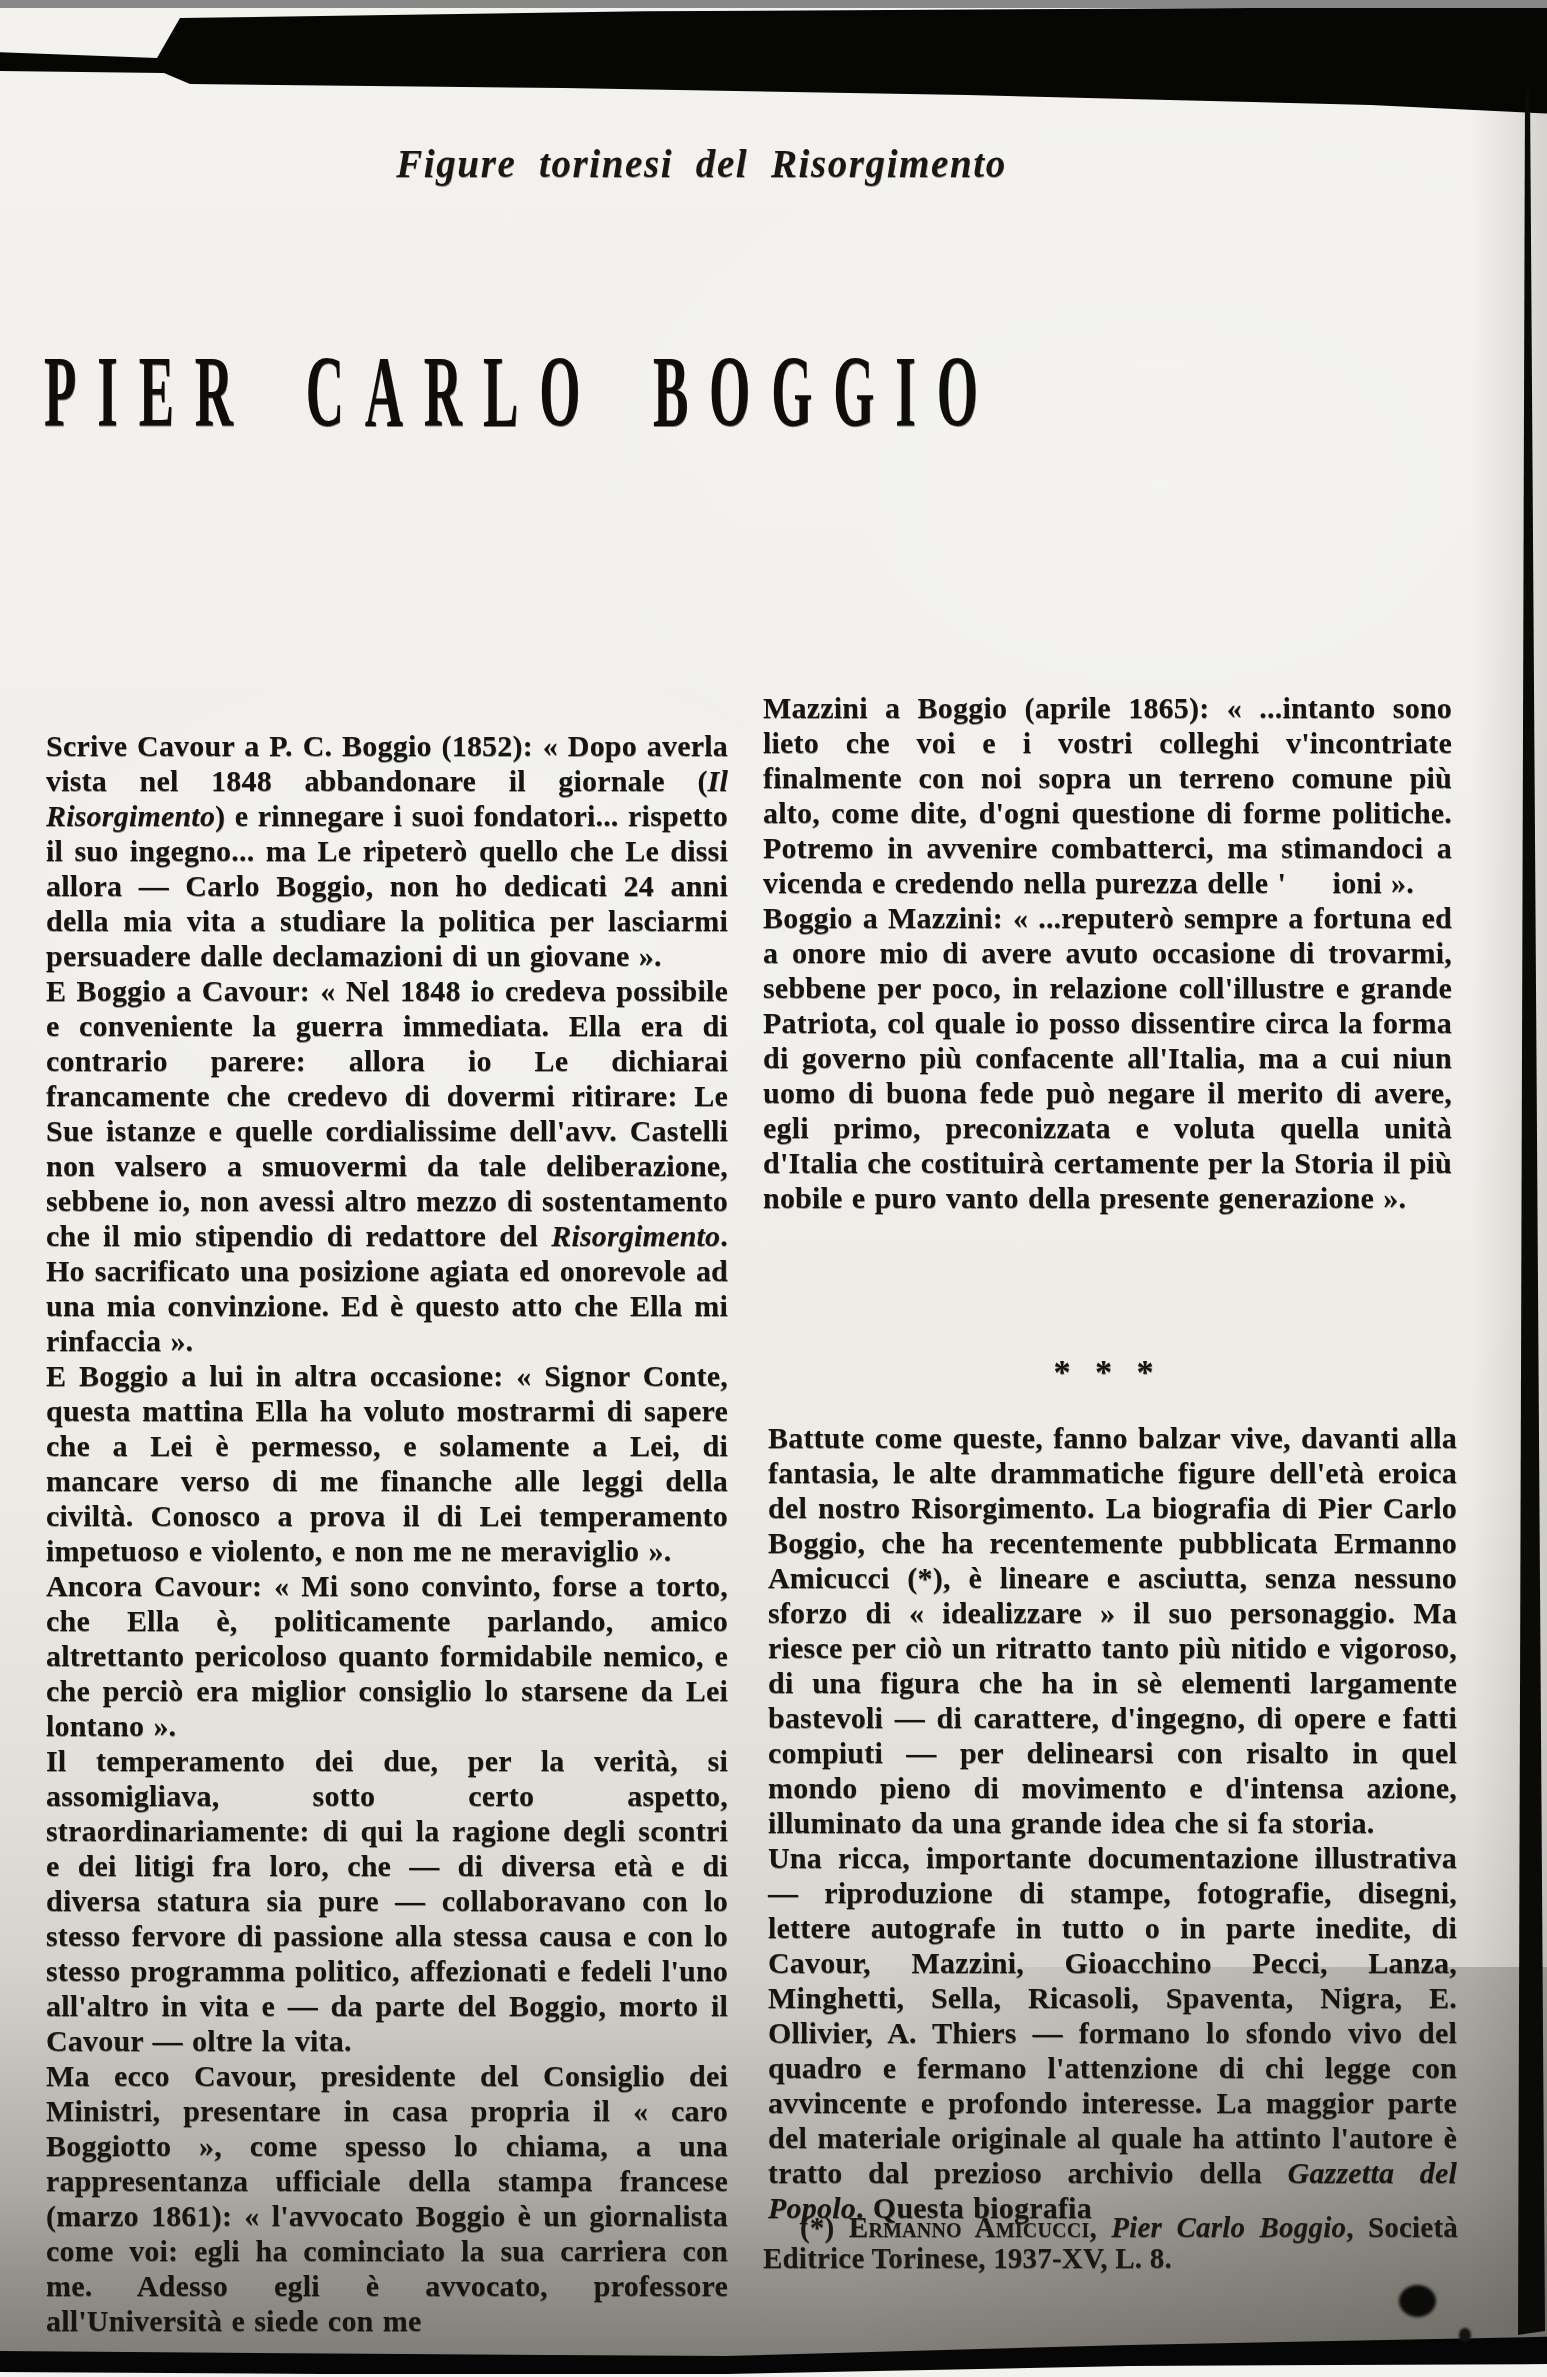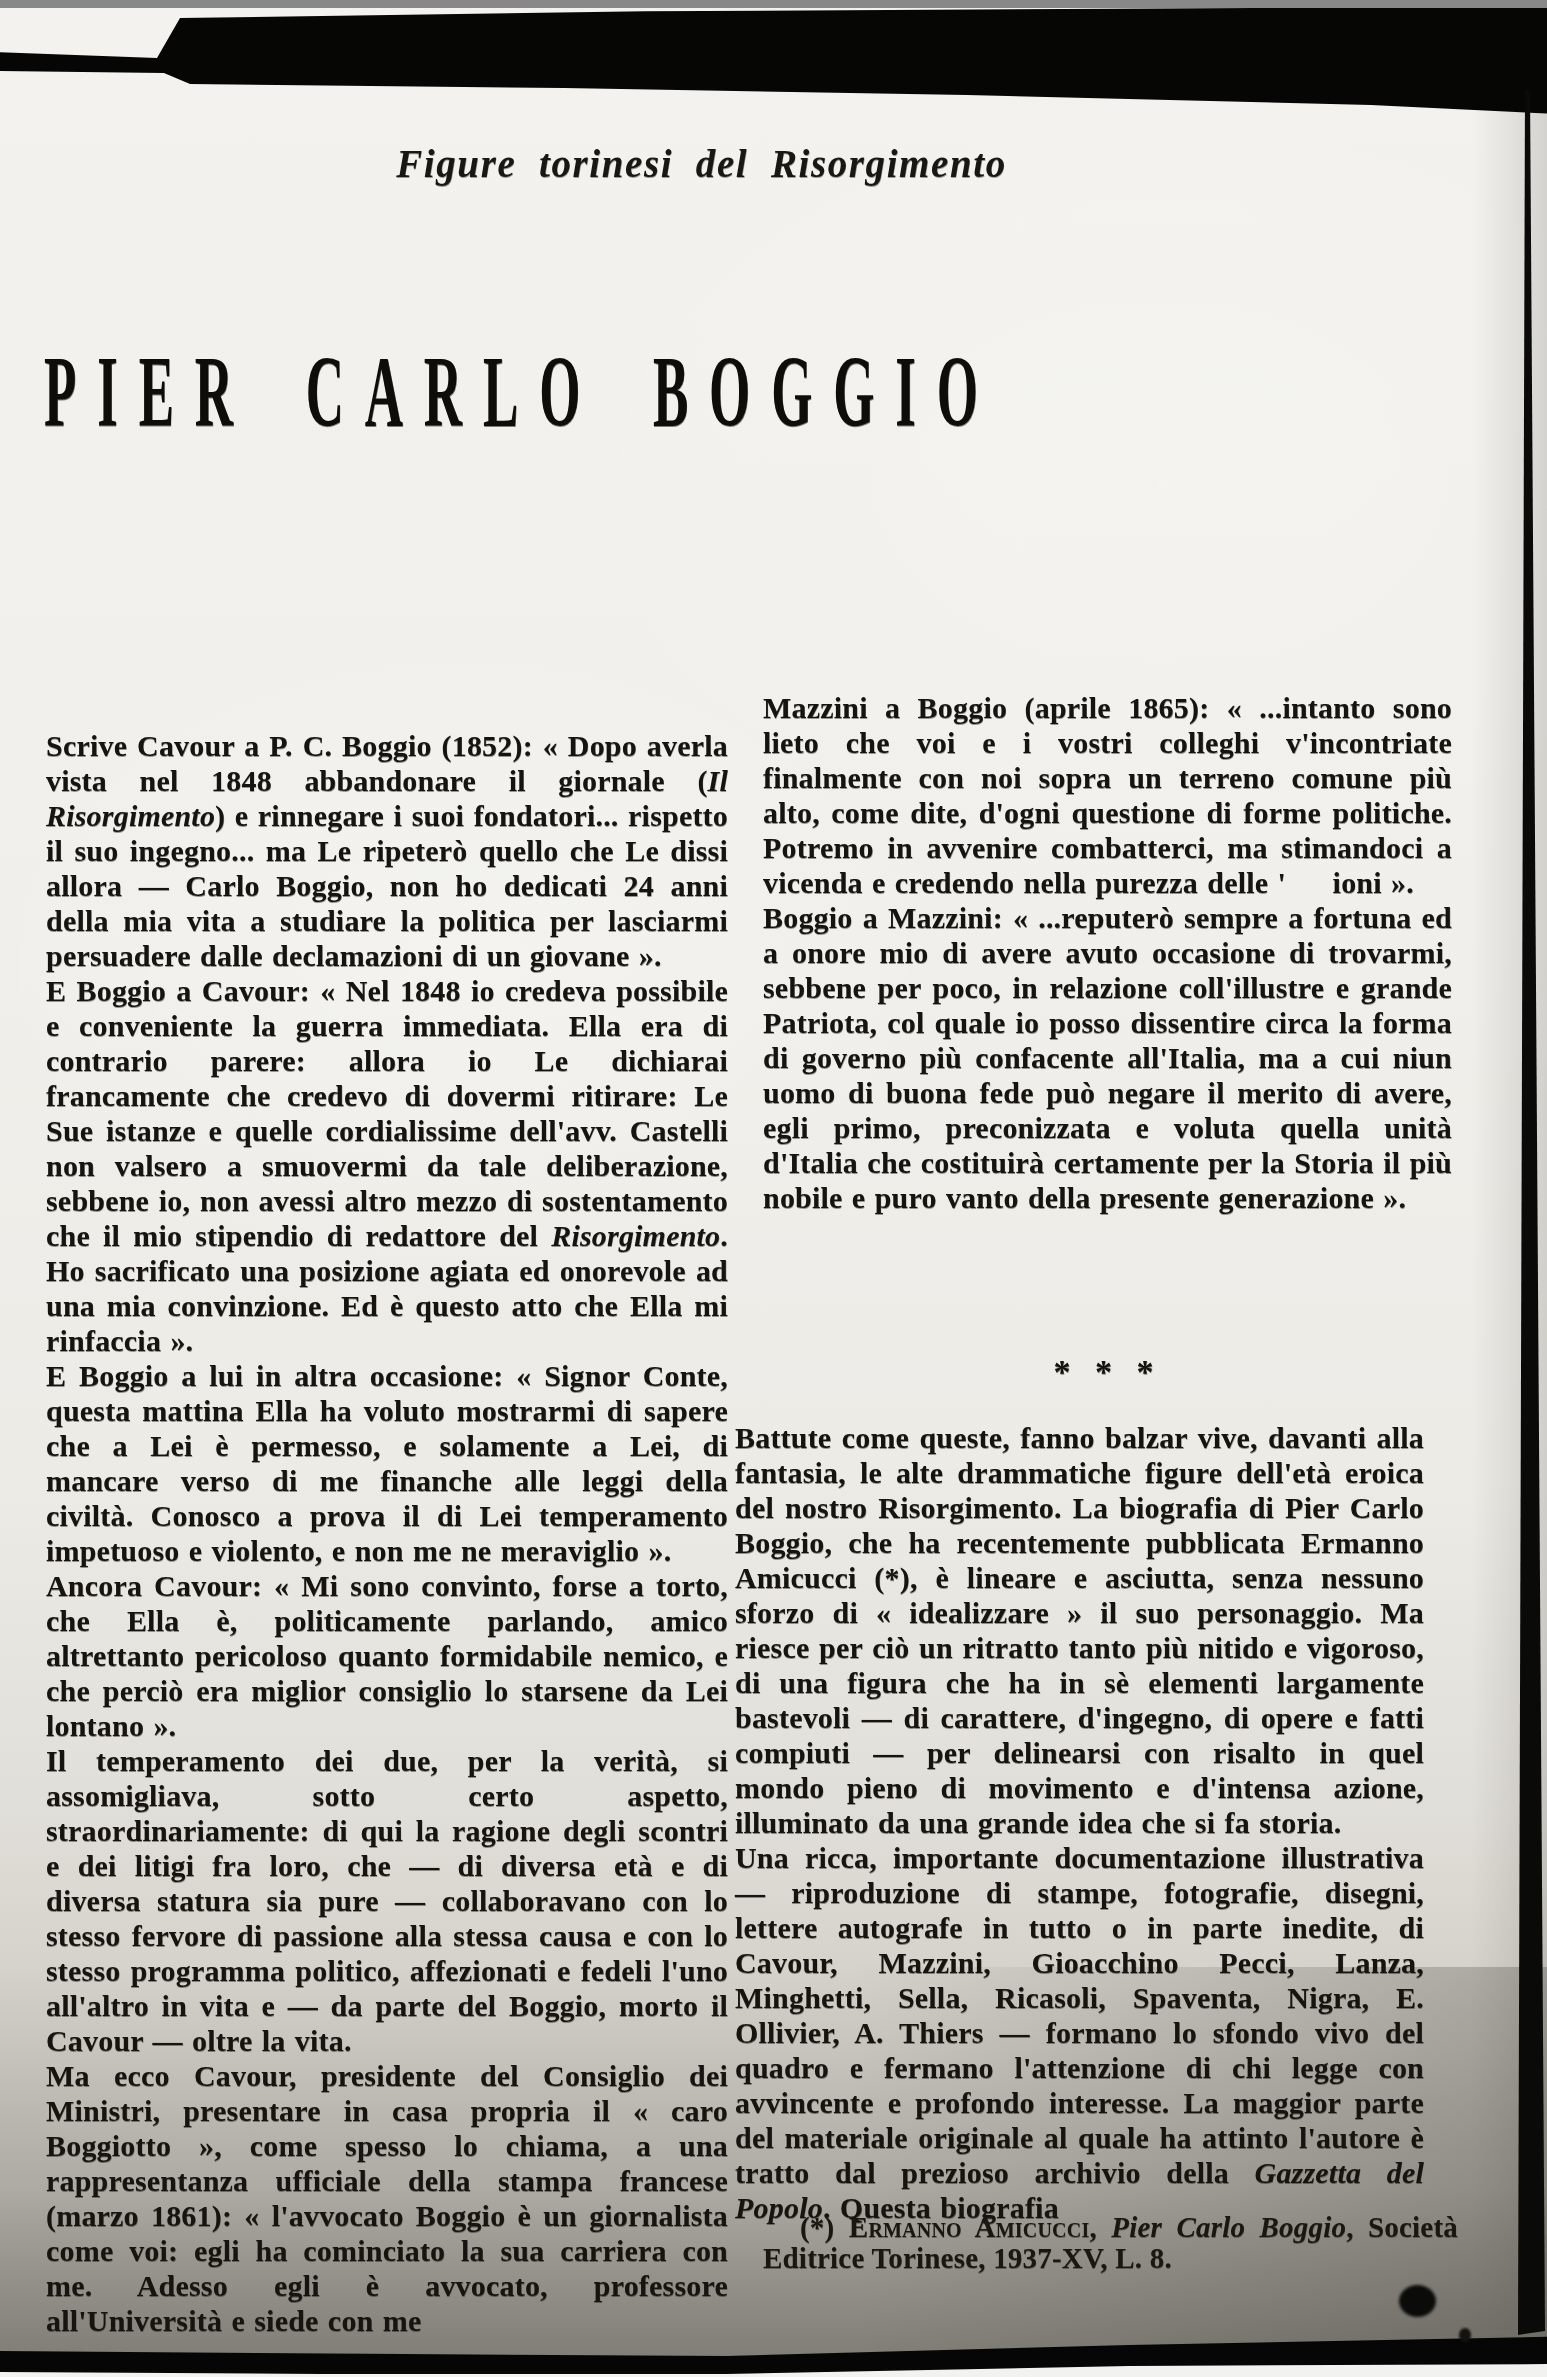--- a/index.html
+++ b/index.html
@@ -77,21 +77,21 @@
     position:absolute;
     font-size:30px;line-height:35px;font-weight:700;
     text-align:justify;
     letter-spacing:0.2px;word-spacing:1.6px;
     color:#161410;
     text-shadow:0.3px 0.6px 0.6px rgba(22,19,13,0.42);
   }
   .col p{margin:0;}
   #col-left{left:46px;top:720px;width:682px;}
   #col-right-top{left:763px;top:682px;width:689px;}
-  #col-right-bottom{left:735px;top:1412px;width:689px;}
+  #col-right-bottom{left:768px;top:1412px;width:689px;}
   .separator{
     position:absolute;left:763px;top:1345px;width:689px;
     text-align:center;font-weight:700;font-size:34px;line-height:37px;
     letter-spacing:8px;color:#14120d;
     text-shadow:0.4px 0.6px 0.6px rgba(20,18,12,0.45);
   }
   #footnote{
     position:absolute;left:763px;top:2204px;width:695px;
     font-size:29px;line-height:31px;font-weight:700;
     text-align:justify;letter-spacing:0.2px;

